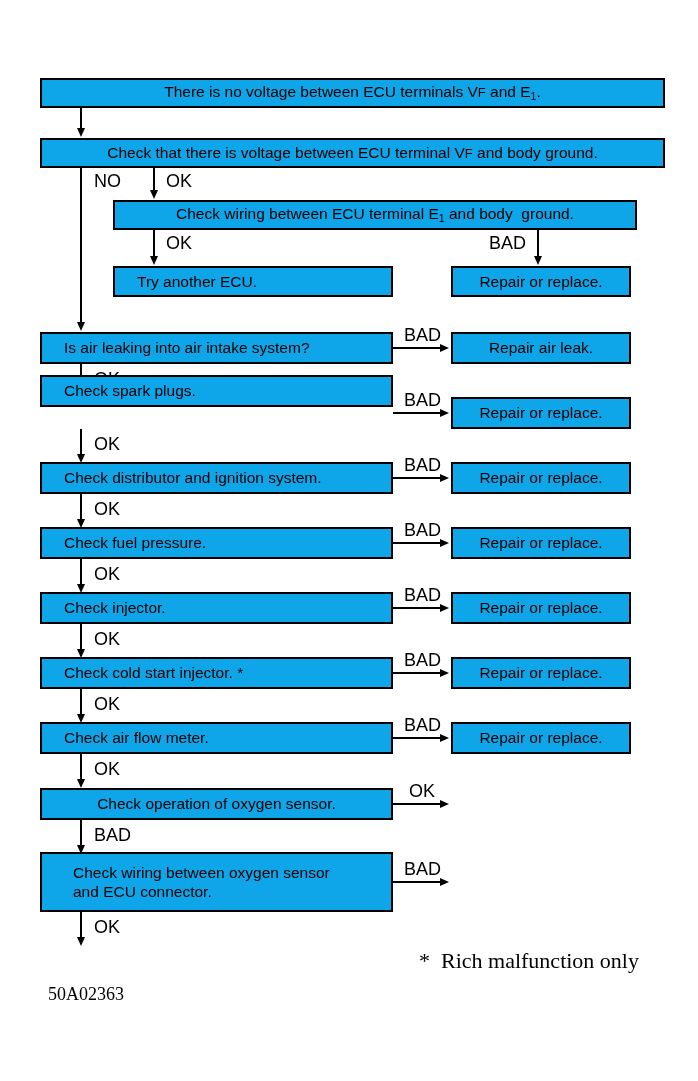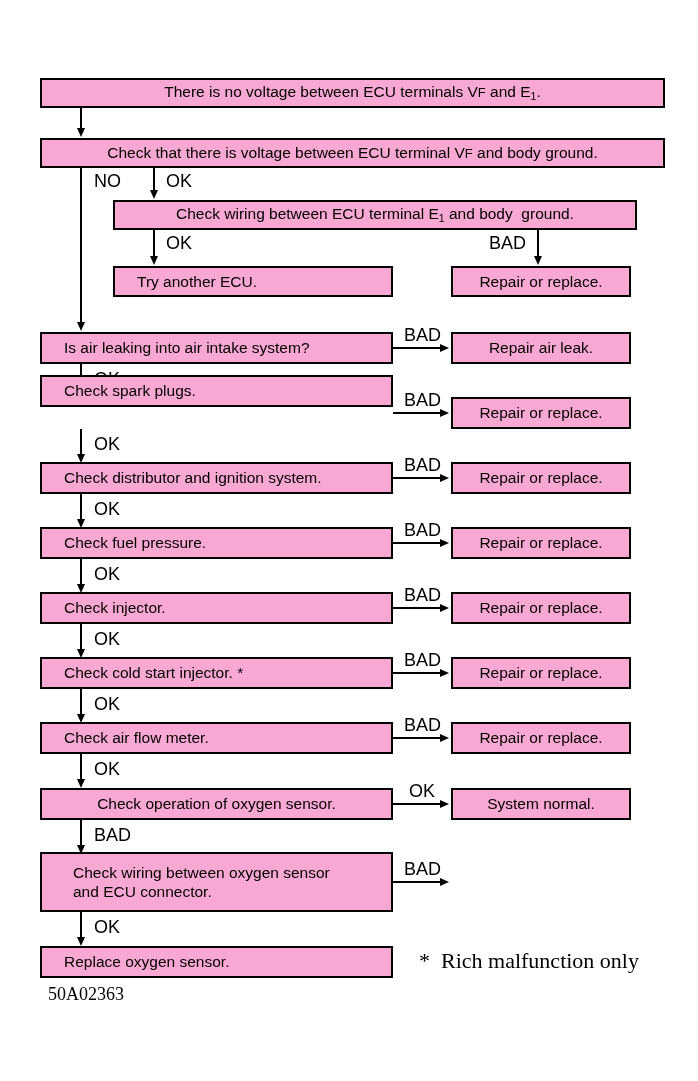--- a/index.html
+++ b/index.html
@@ -1,21 +1,21 @@
 <!DOCTYPE html>
 <html><head>
 <meta charset="utf-8">
 <style>
   html,body{margin:0;padding:0;background:#ffffff;}
   body{width:698px;height:1081px;position:relative;
        font-family:"Liberation Sans","DejaVu Sans",sans-serif;
        color:#000;-webkit-font-smoothing:none;}
   #canvas{position:absolute;left:0;top:0;width:698px;height:1081px;overflow:hidden;}
 
-  .box{position:absolute;border:2px solid #000;background:#f9a8d4;box-sizing:border-box;
+  .box{position:absolute;border:2px solid #000;background:#0ea5e9;box-sizing:border-box;
        display:flex;align-items:center;}
   .box .txt{font-size:15.5px;line-height:1.25;white-space:pre;}
   .box.center{justify-content:center;}
   .box.left .txt{padding-left:22px;}
   .box.two{align-items:center;}
   .box.two .txt{white-space:pre-line;padding-left:31px;}
 
   
   .vline{position:absolute;width:2px;background:#000;}
   .hline{position:absolute;height:2px;background:#000;}
@@ -169,38 +169,32 @@
   <div class="vline" style="left:80px;top:754px;height:29px;"></div>
   <div class="arrow-d" style="left:76.5px;top:779px;"></div>
   <div class="lbl" style="left:94px;top:760px;">OK</div>
 
   <div class="box center" style="left:40px;top:788px;width:353px;height:32px;">
     <span class="txt">Check operation of oxygen sensor.</span>
   </div>
   <div class="hline" style="left:393px;top:803px;width:49px;"></div>
   <div class="arrow-r" style="left:440px;top:799.5px;"></div>
   <div class="lbl" style="left:409px;top:782px;">OK</div>
-  <div class="box center" style="left:451px;top:788px;width:180px;height:32px;">
-    <span class="txt">System normal.</span>
-  </div>
   <div class="vline" style="left:80px;top:820px;height:29px;"></div>
   <div class="arrow-d" style="left:76.5px;top:845px;"></div>
   <div class="lbl" style="left:94px;top:826px;">BAD</div>
 
   <div class="box two" style="left:40px;top:852px;width:353px;height:60px;">
     <span class="txt">Check wiring between oxygen sensor
 and ECU connector.</span>
   </div>
   <div class="hline" style="left:393px;top:881px;width:49px;"></div>
   <div class="arrow-r" style="left:440px;top:877.5px;"></div>
   <div class="lbl" style="left:404px;top:860px;">BAD</div>
   <div class="vline" style="left:80px;top:912px;height:29px;"></div>
   <div class="arrow-d" style="left:76.5px;top:937px;"></div>
   <div class="lbl" style="left:94px;top:918px;">OK</div>
 
-  <div class="box left" style="left:40px;top:946px;width:353px;height:32px;">
-    <span class="txt">Replace oxygen sensor.</span>
-  </div>
 
   <div class="serif" id="footnote" style="left:419px;top:948px;">*  Rich malfunction only</div>
   <div class="serif" id="figid" style="left:48px;top:984px;">50A02363</div>
 
 </div>
 
 </body></html>

